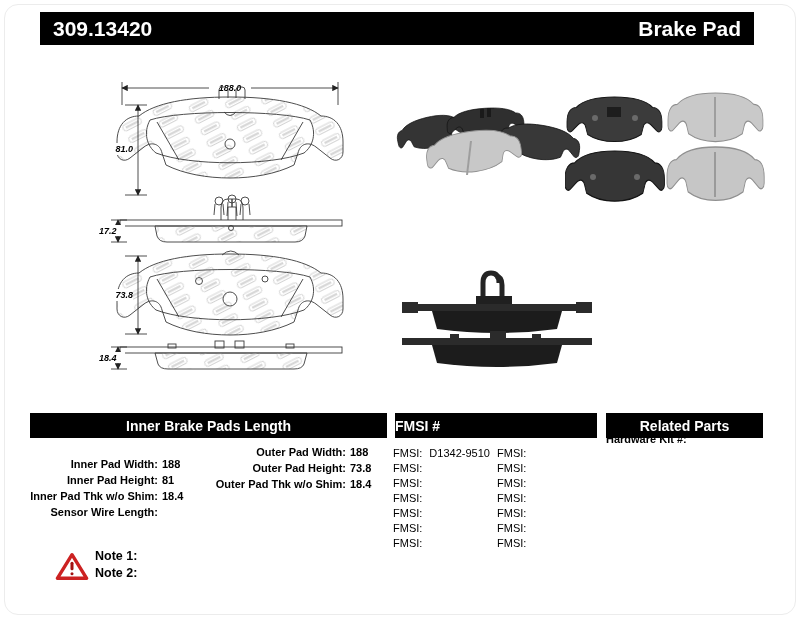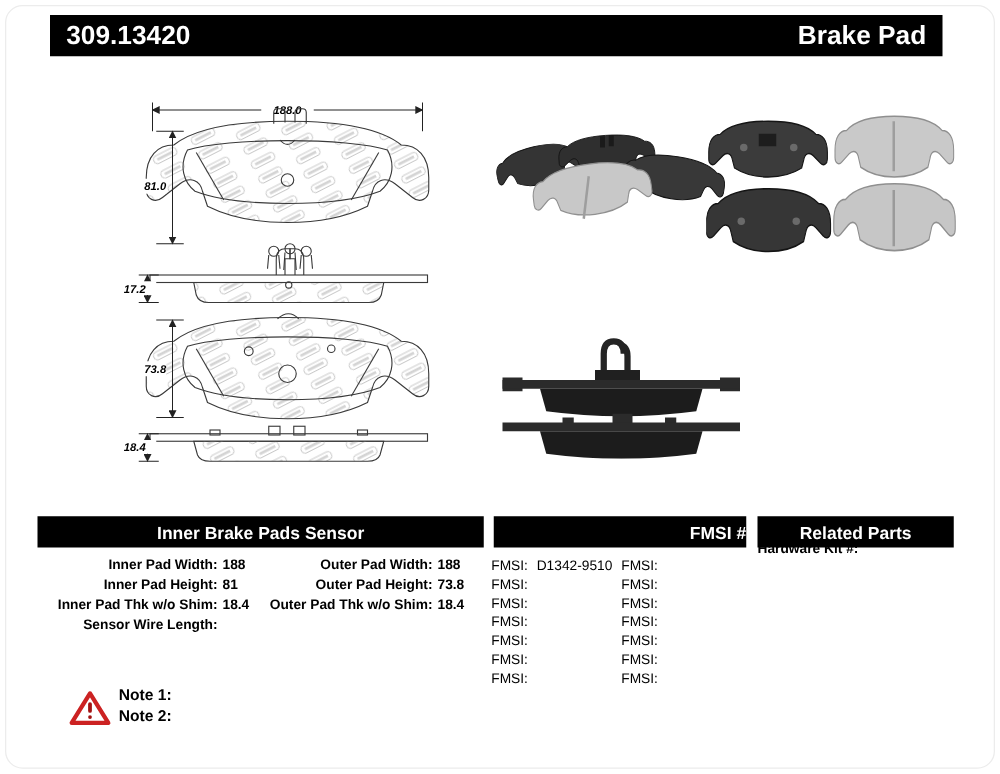--- a/index.html
+++ b/index.html
@@ -10,24 +10,24 @@
              display:flex;align-items:center;justify-content:space-between;padding:0 13px;
              box-sizing:border-box;font-size:21px;font-weight:bold;}
   .tech{position:absolute;left:95px;top:78px;}
   .photo-a{position:absolute;left:390px;top:95px;}
   .photo-b{position:absolute;left:565px;top:85px;}
   .photo-c{position:absolute;left:390px;top:252px;}
   .bar{position:absolute;top:413px;height:25px;background:#000;color:#fff;font-weight:bold;
        font-size:14px;display:flex;align-items:center;}
   .bar-specs{left:30px;width:357px;}
   .bar-specs .half{flex:1;text-align:center;}
-  .bar-fmsi{left:395px;width:202px;justify-content:flex-end;}
+  .bar-fmsi{left:395px;width:202px;justify-content:flex-start;}
   .bar-related{left:606px;width:157px;justify-content:center;}
   .spec-col{position:absolute;top:444px;font-size:11px;font-weight:bold;line-height:16px;white-space:nowrap;}
-  .inner-col{left:44px;}
+  .inner-col{left:28px;margin-top:12px;}
   .outer-col{left:212px;}
   .spec-row{display:flex;}
   .inner-col .spec-label{width:130px;text-align:right;}
   .outer-col .spec-label{width:134px;text-align:right;}
   .spec-value{margin-left:4px;}
   .fmsi-grid{position:absolute;left:393px;top:446px;font-size:11px;font-weight:normal;line-height:15px;white-space:nowrap;}
   .fmsi-row{display:flex;}
   .fmsi-cell{display:flex;width:104px;}
   .fmsi-cell .spec-value{margin-left:7px;}
   .related-col{position:absolute;left:606px;top:432px;font-size:11px;font-weight:bold;line-height:15px;white-space:nowrap;}
@@ -189,21 +189,21 @@
     <rect x="12" y="52" width="190" height="7" fill="#2b2b2b"></rect>
     <path d="M42,59 h130 l-5,18 q-60,8 -120,0 Z" fill="#1c1c1c"></path>
     <rect x="60" y="82" width="9" height="5" fill="#2b2b2b"></rect>
     <rect x="142" y="82" width="9" height="5" fill="#2b2b2b"></rect>
     <rect x="100" y="79" width="16" height="8" fill="#2b2b2b"></rect>
     <rect x="12" y="86" width="190" height="7" fill="#2b2b2b"></rect>
     <path d="M42,93 h130 l-5,18 q-60,8 -120,0 Z" fill="#1c1c1c"></path>
   </svg>
 
   <div class="bar bar-specs">
-    <span class="half">Inner Brake Pads Sensor</span>
+    <span class="half">Inner Brake Pads Length</span>
   </div>
   <div class="bar bar-fmsi">
     <span>FMSI #</span>
   </div>
   <div class="bar bar-related">
     <span>Related Parts</span>
   </div>
 
   <div class="spec-col inner-col">
     <div class="spec-row">

